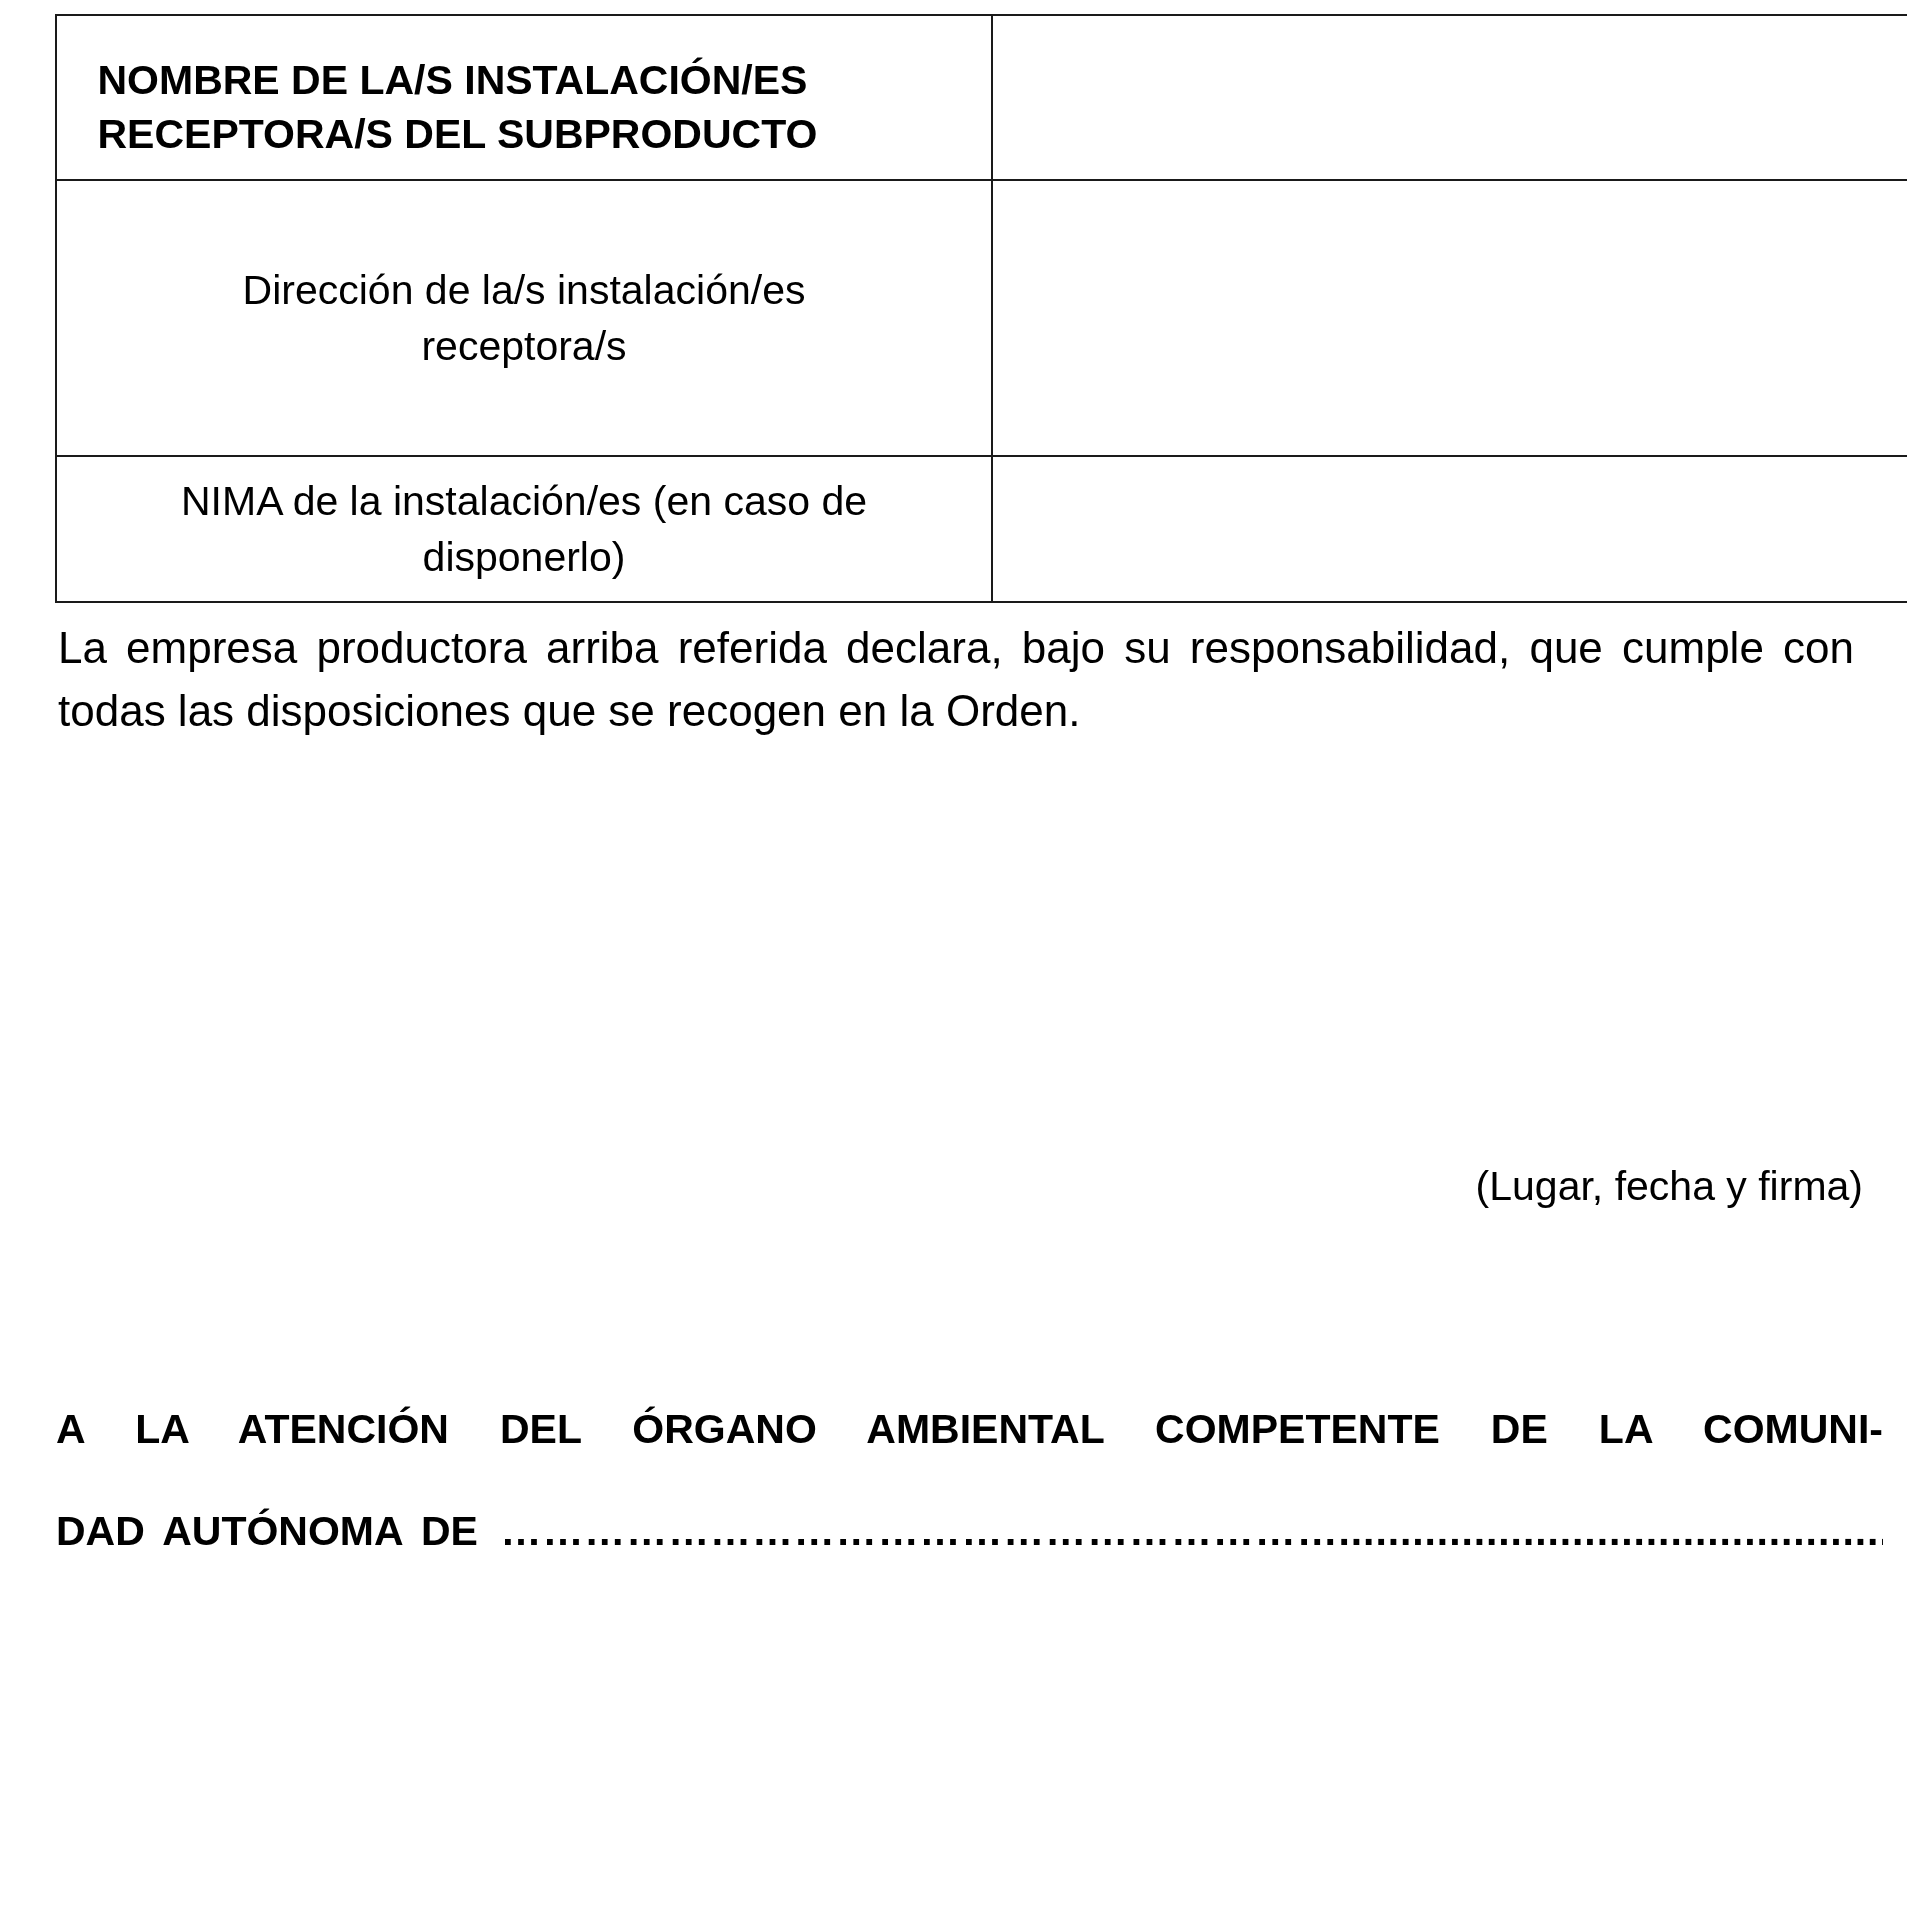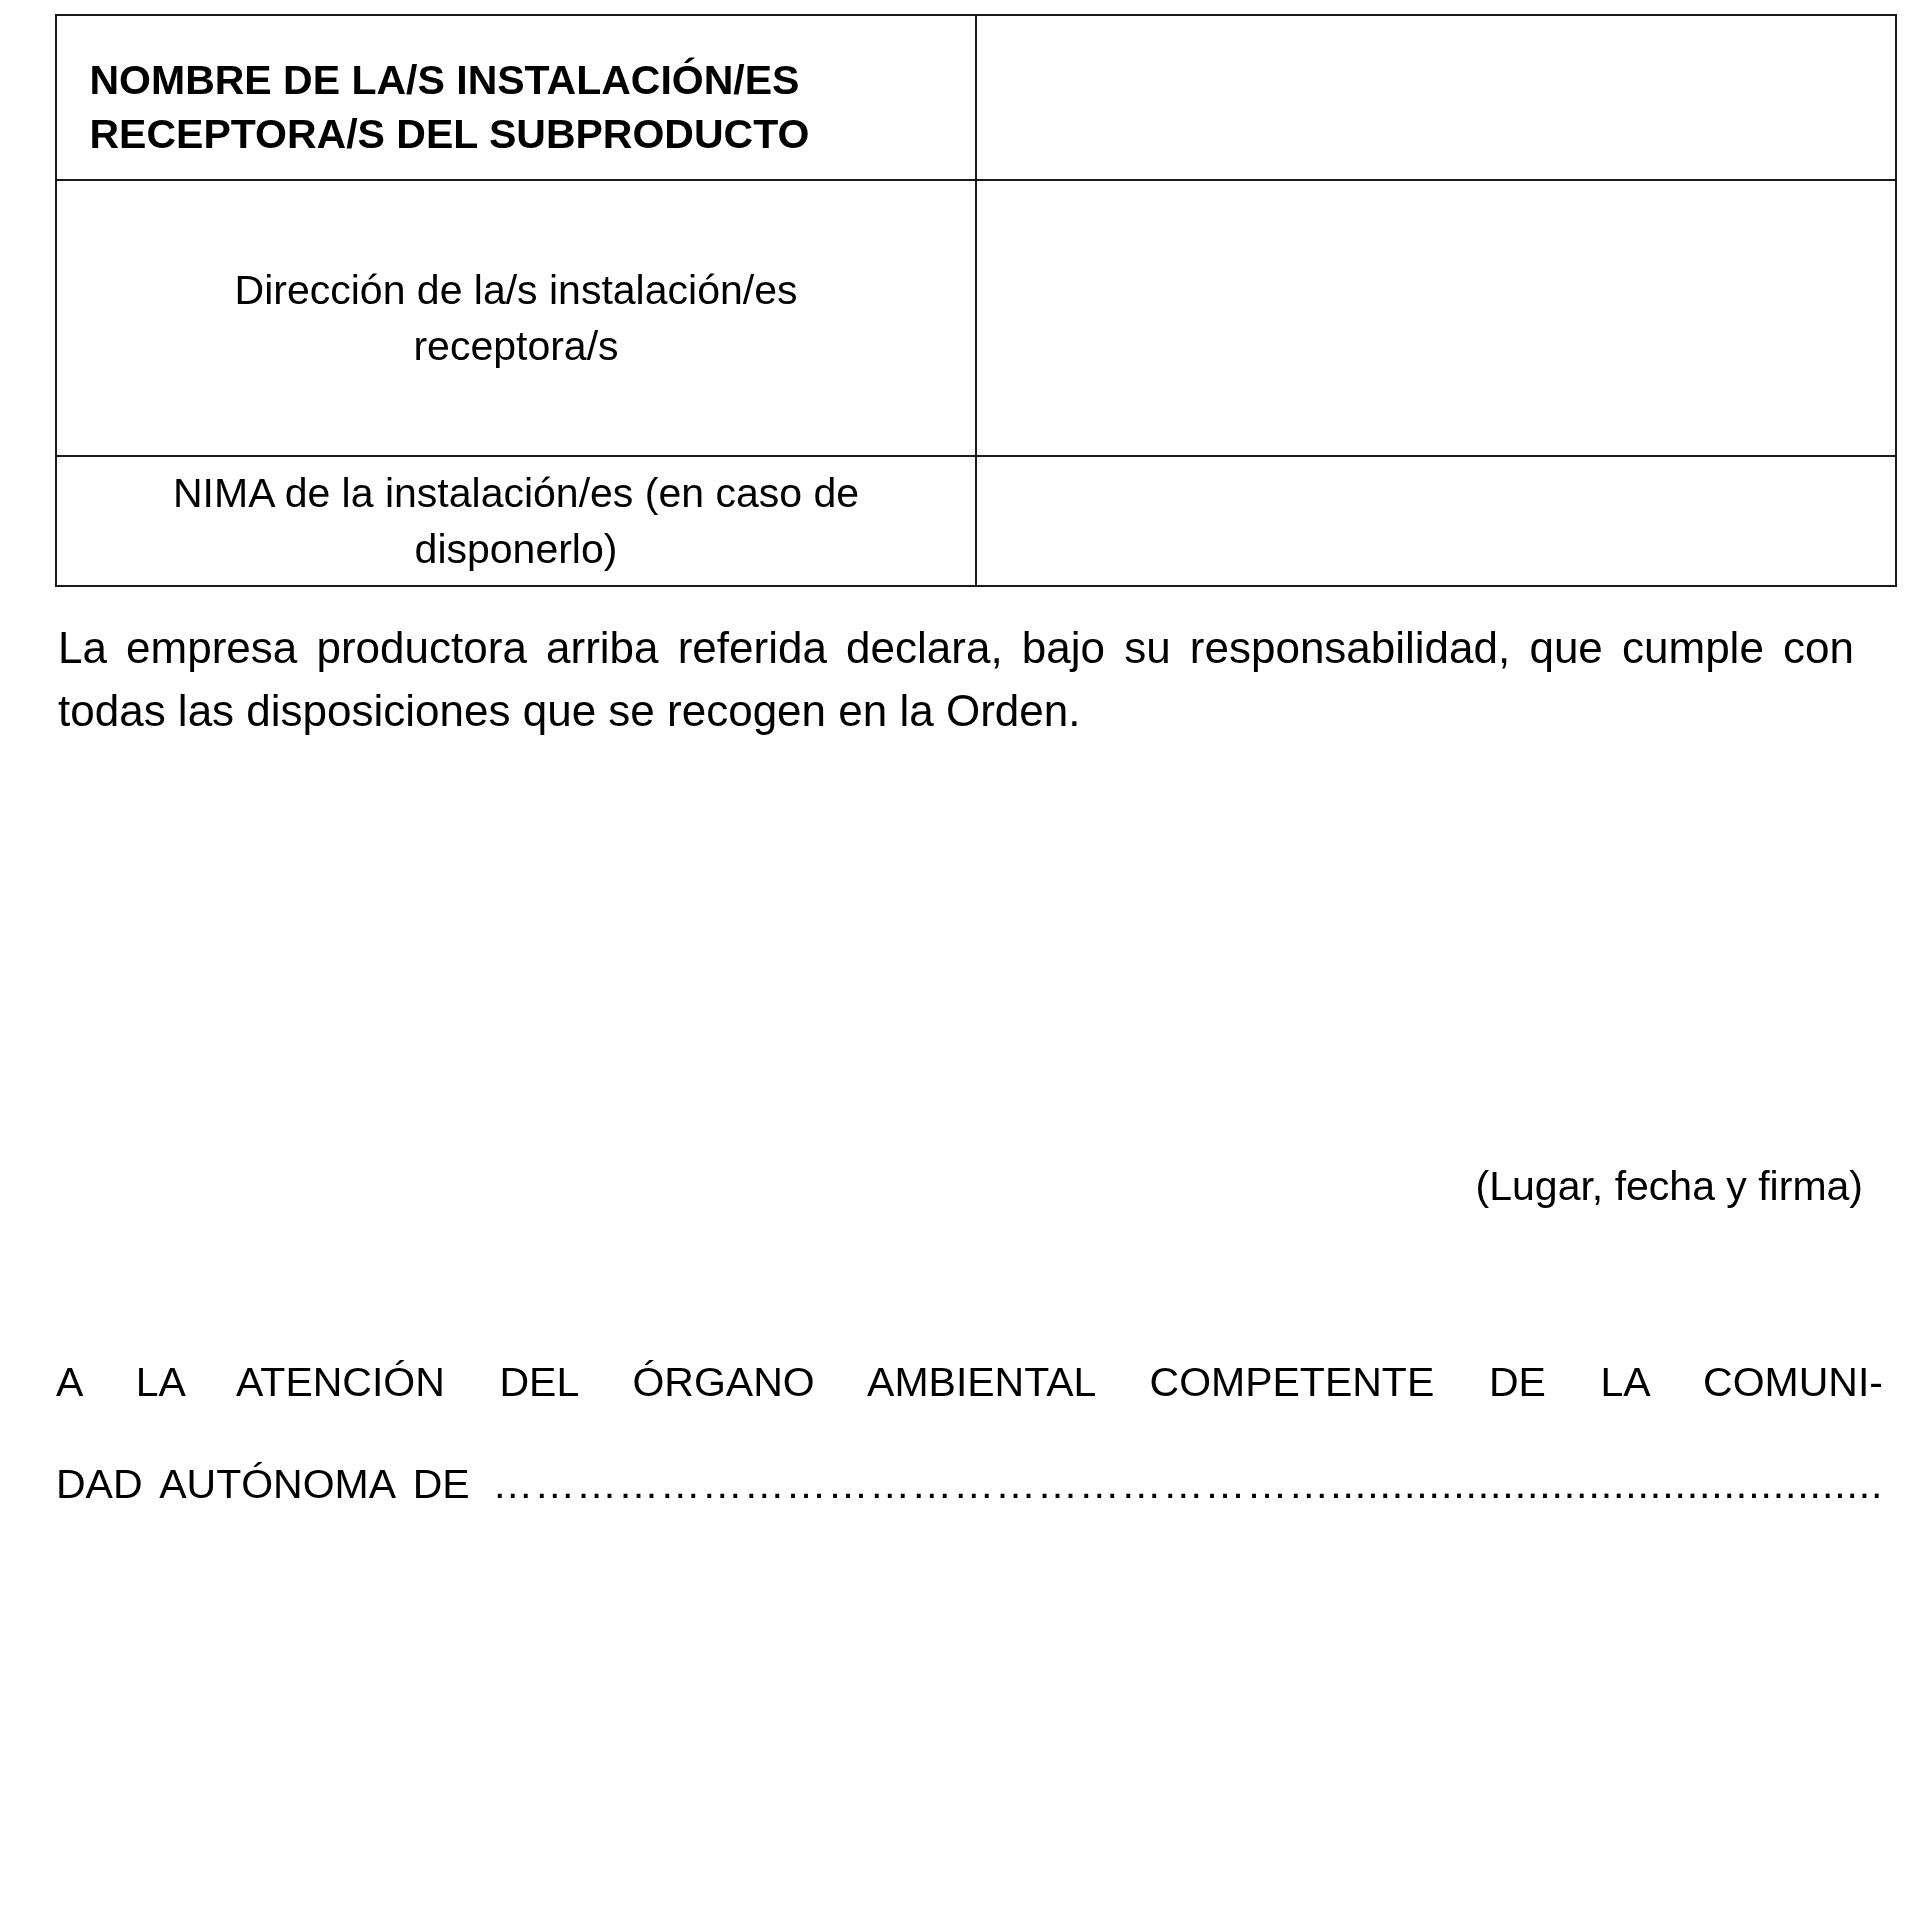--- a/index.html
+++ b/index.html
@@ -25,21 +25,21 @@
     table.info-table {
       position: absolute;
       left: 55px;
       top: 14px;
       width: 1808px;
       border-collapse: collapse;
       table-layout: fixed;
     }
     table.info-table td {
       border: 2.4px solid #1a1a1a;
-      padding: 8px;
+      padding: 16px;
       vertical-align: middle;
     }
     td.label-cell {
       width: 902px;
     }
     td.value-cell {
       width: 902px;
     }
     tr.row-name { height: 165px; }
     tr.row-address { height: 276px; }
@@ -80,24 +80,25 @@
       right: 45px;
       top: 1158px;
       font-size: 41px;
       line-height: 56px;
       text-align: right;
     }
 
     .attention {
       position: absolute;
       left: 56px;
-      top: 1351px;
+      top: 1398px;
       width: 1827px;
       font-size: 41px;
       line-height: 62px;
+      font-weight: bold;
     }
     .attention .line1 {
       display: block;
       text-align: justify;
       text-align-last: justify;
       word-spacing: 0;
     }
     .attention .line2 {
       display: flex;
       align-items: baseline;

